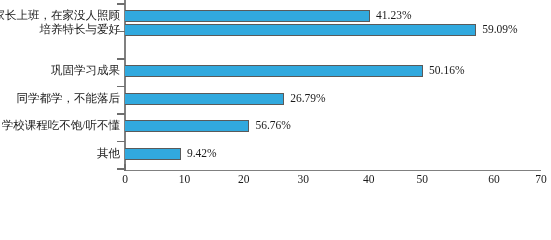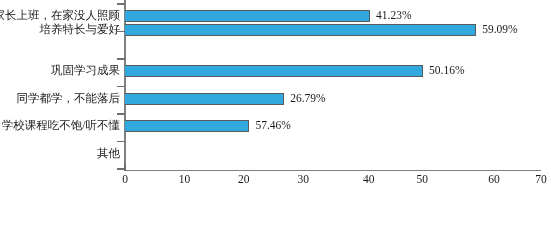--- a/index.html
+++ b/index.html
@@ -151,25 +151,29 @@
         <div class="cat-label">同学都学，不能落后</div>
         <div class="bar-wrap">
           <div class="bar" style="width: 159.209px; background: rgb(49, 169, 222);"></div>
           <div class="bar-value">26.79%</div>
         </div>
       </div>
       <div class="bar-row" style="top: 112px;">
         <div class="cat-label">学校课程吃不饱/听不懂</div>
         <div class="bar-wrap">
           <div class="bar" style="width: 124.443px; background: rgb(49, 169, 222);"></div>
-          <div class="bar-value">57.46%</div>
+          <div class="bar-value">56.76%</div>
         </div>
       </div>
       <div class="bar-row" style="top: 139.5px; text-align: center;">
         <div class="cat-label">其他</div>
+        <div class="bar-wrap">
+          <div class="bar" style="width: 55.9817px; background: rgb(49, 169, 222);"></div>
+          <div class="bar-value">9.42%</div>
+        </div>
       </div>
     </div>
   <div id="x-ticks">
       <div class="x-tick" style="left: 124.25px;"></div>
       <div class="x-tick-label" style="left: 125px;">0</div>
       <div class="x-tick-label" style="left: 184.429px;">10</div>
       <div class="x-tick-label" style="left: 243.857px;">20</div>
       <div class="x-tick-label" style="left: 303.286px;">30</div>
       <div class="x-tick-label" style="left: 362.714px; margin-left: 6px;">40</div>
       <div class="x-tick-label" style="left: 422.143px;">50</div>

